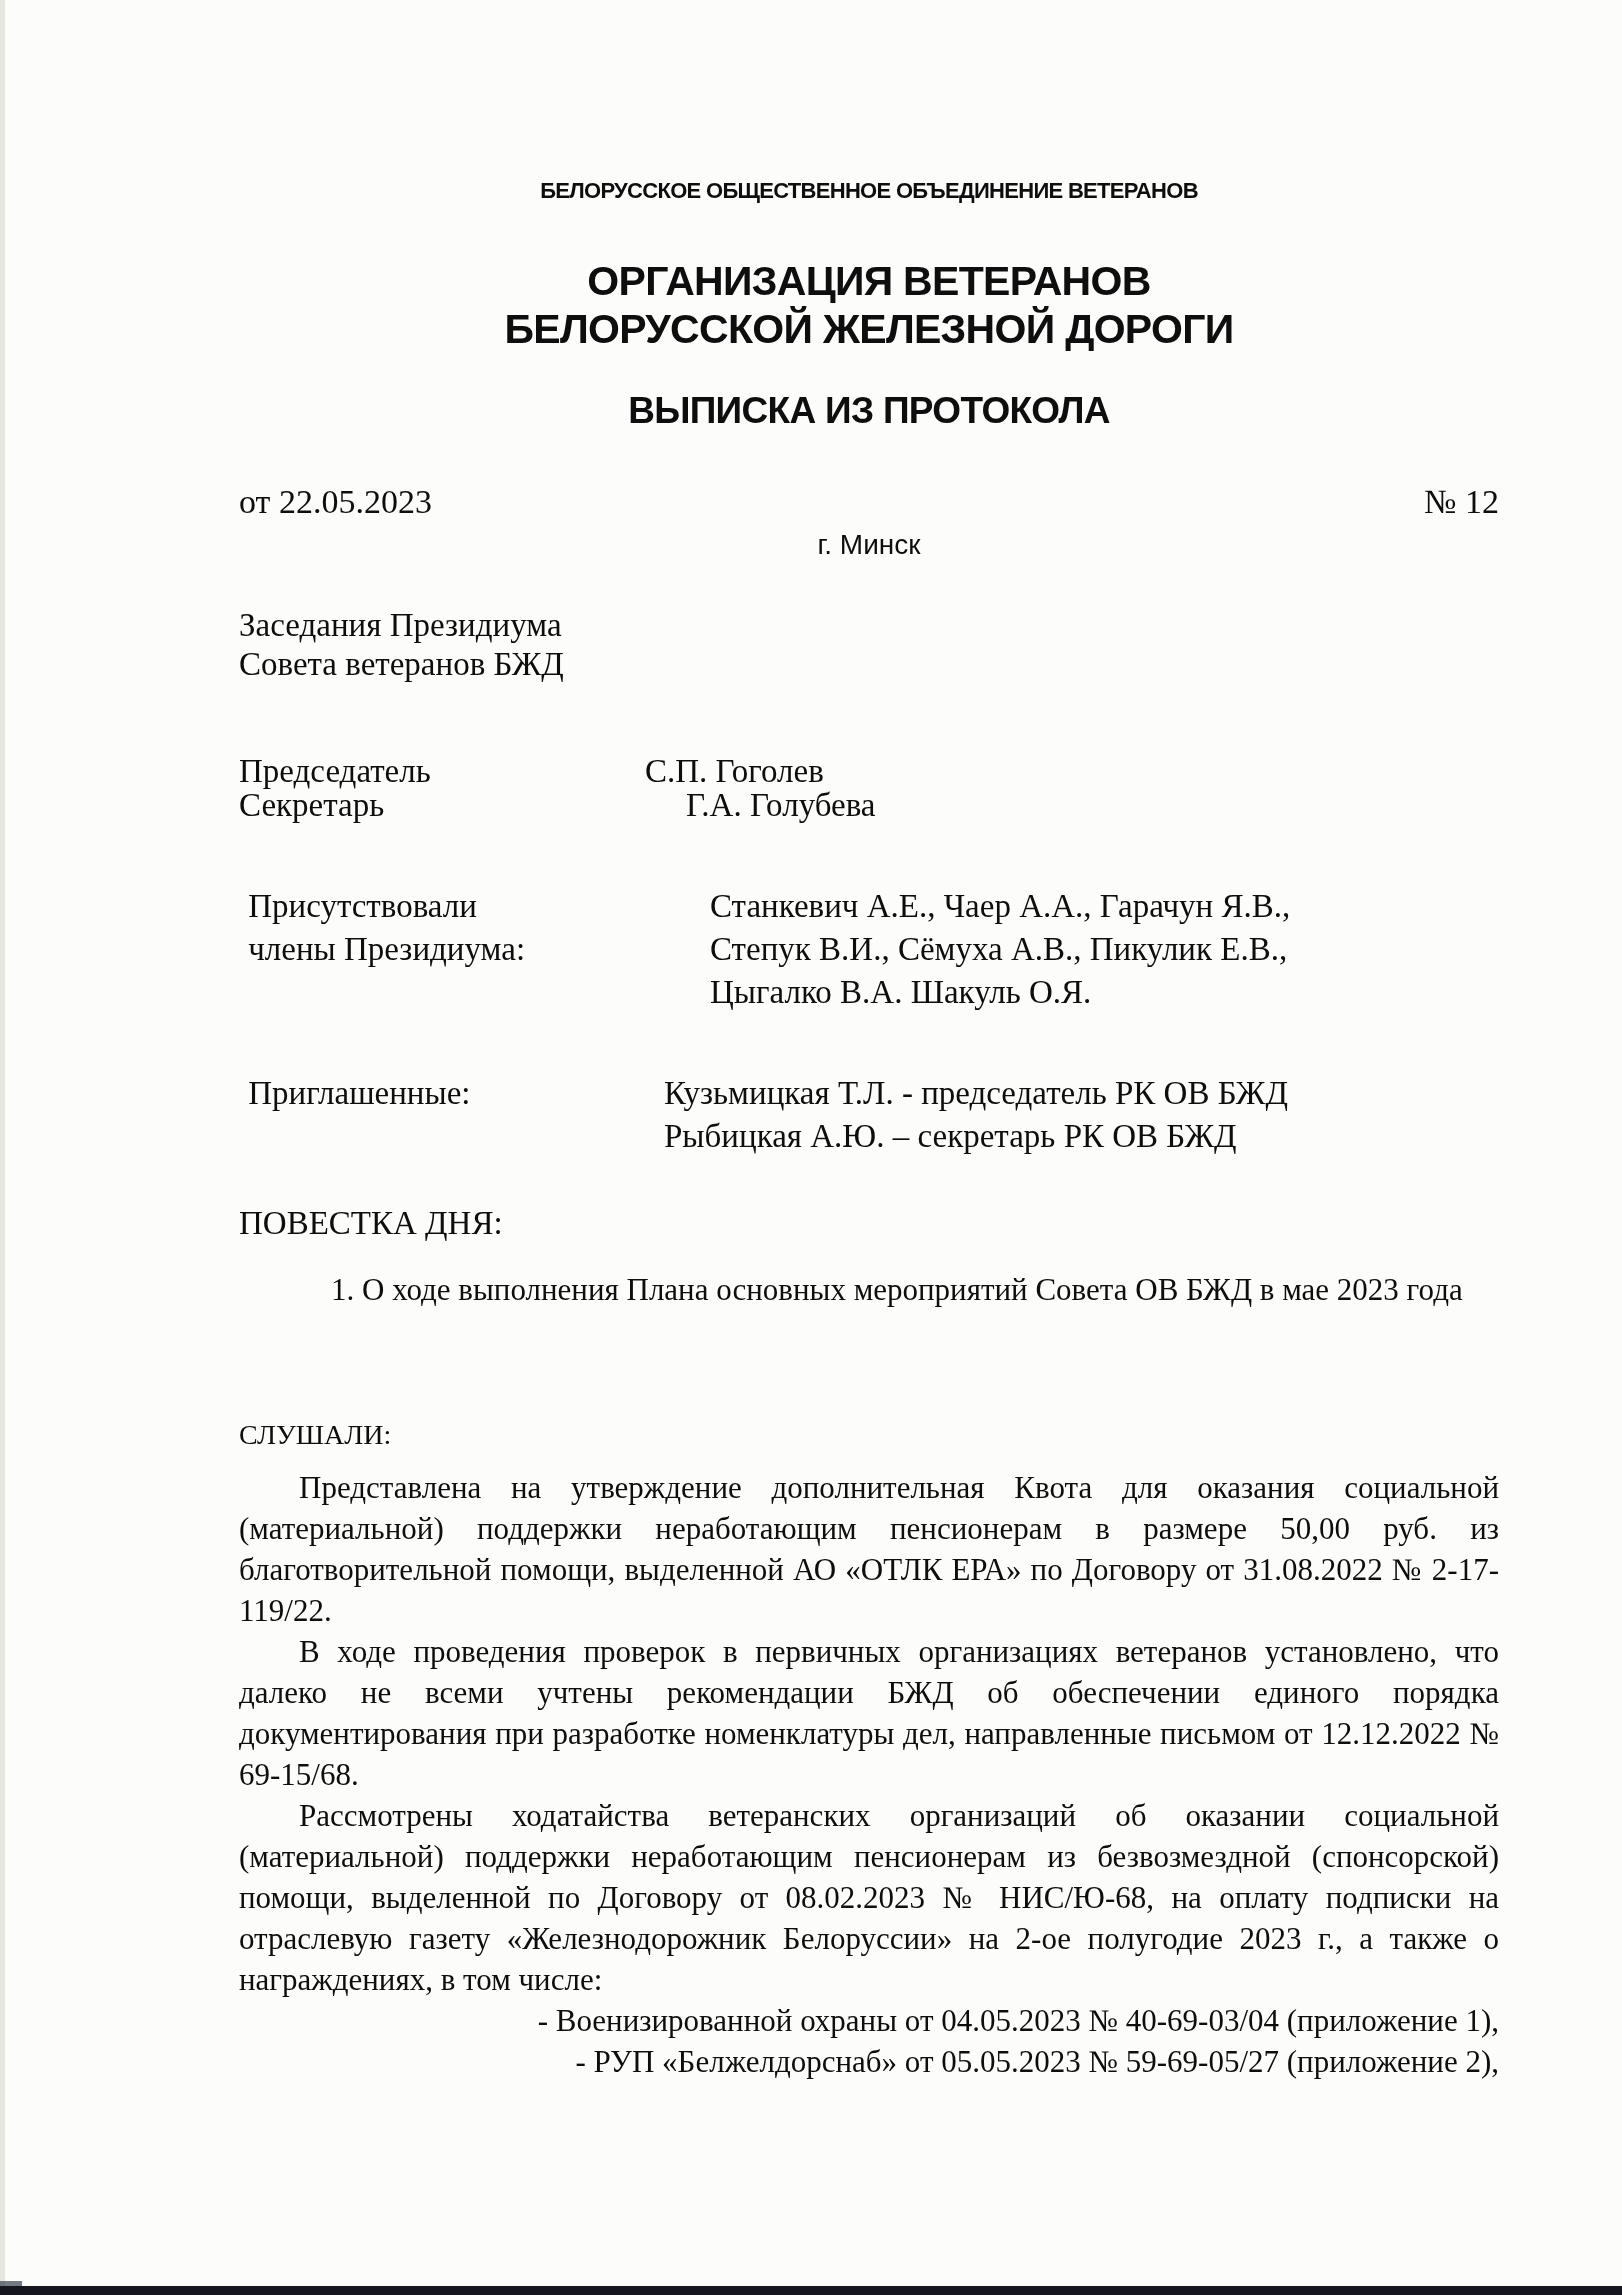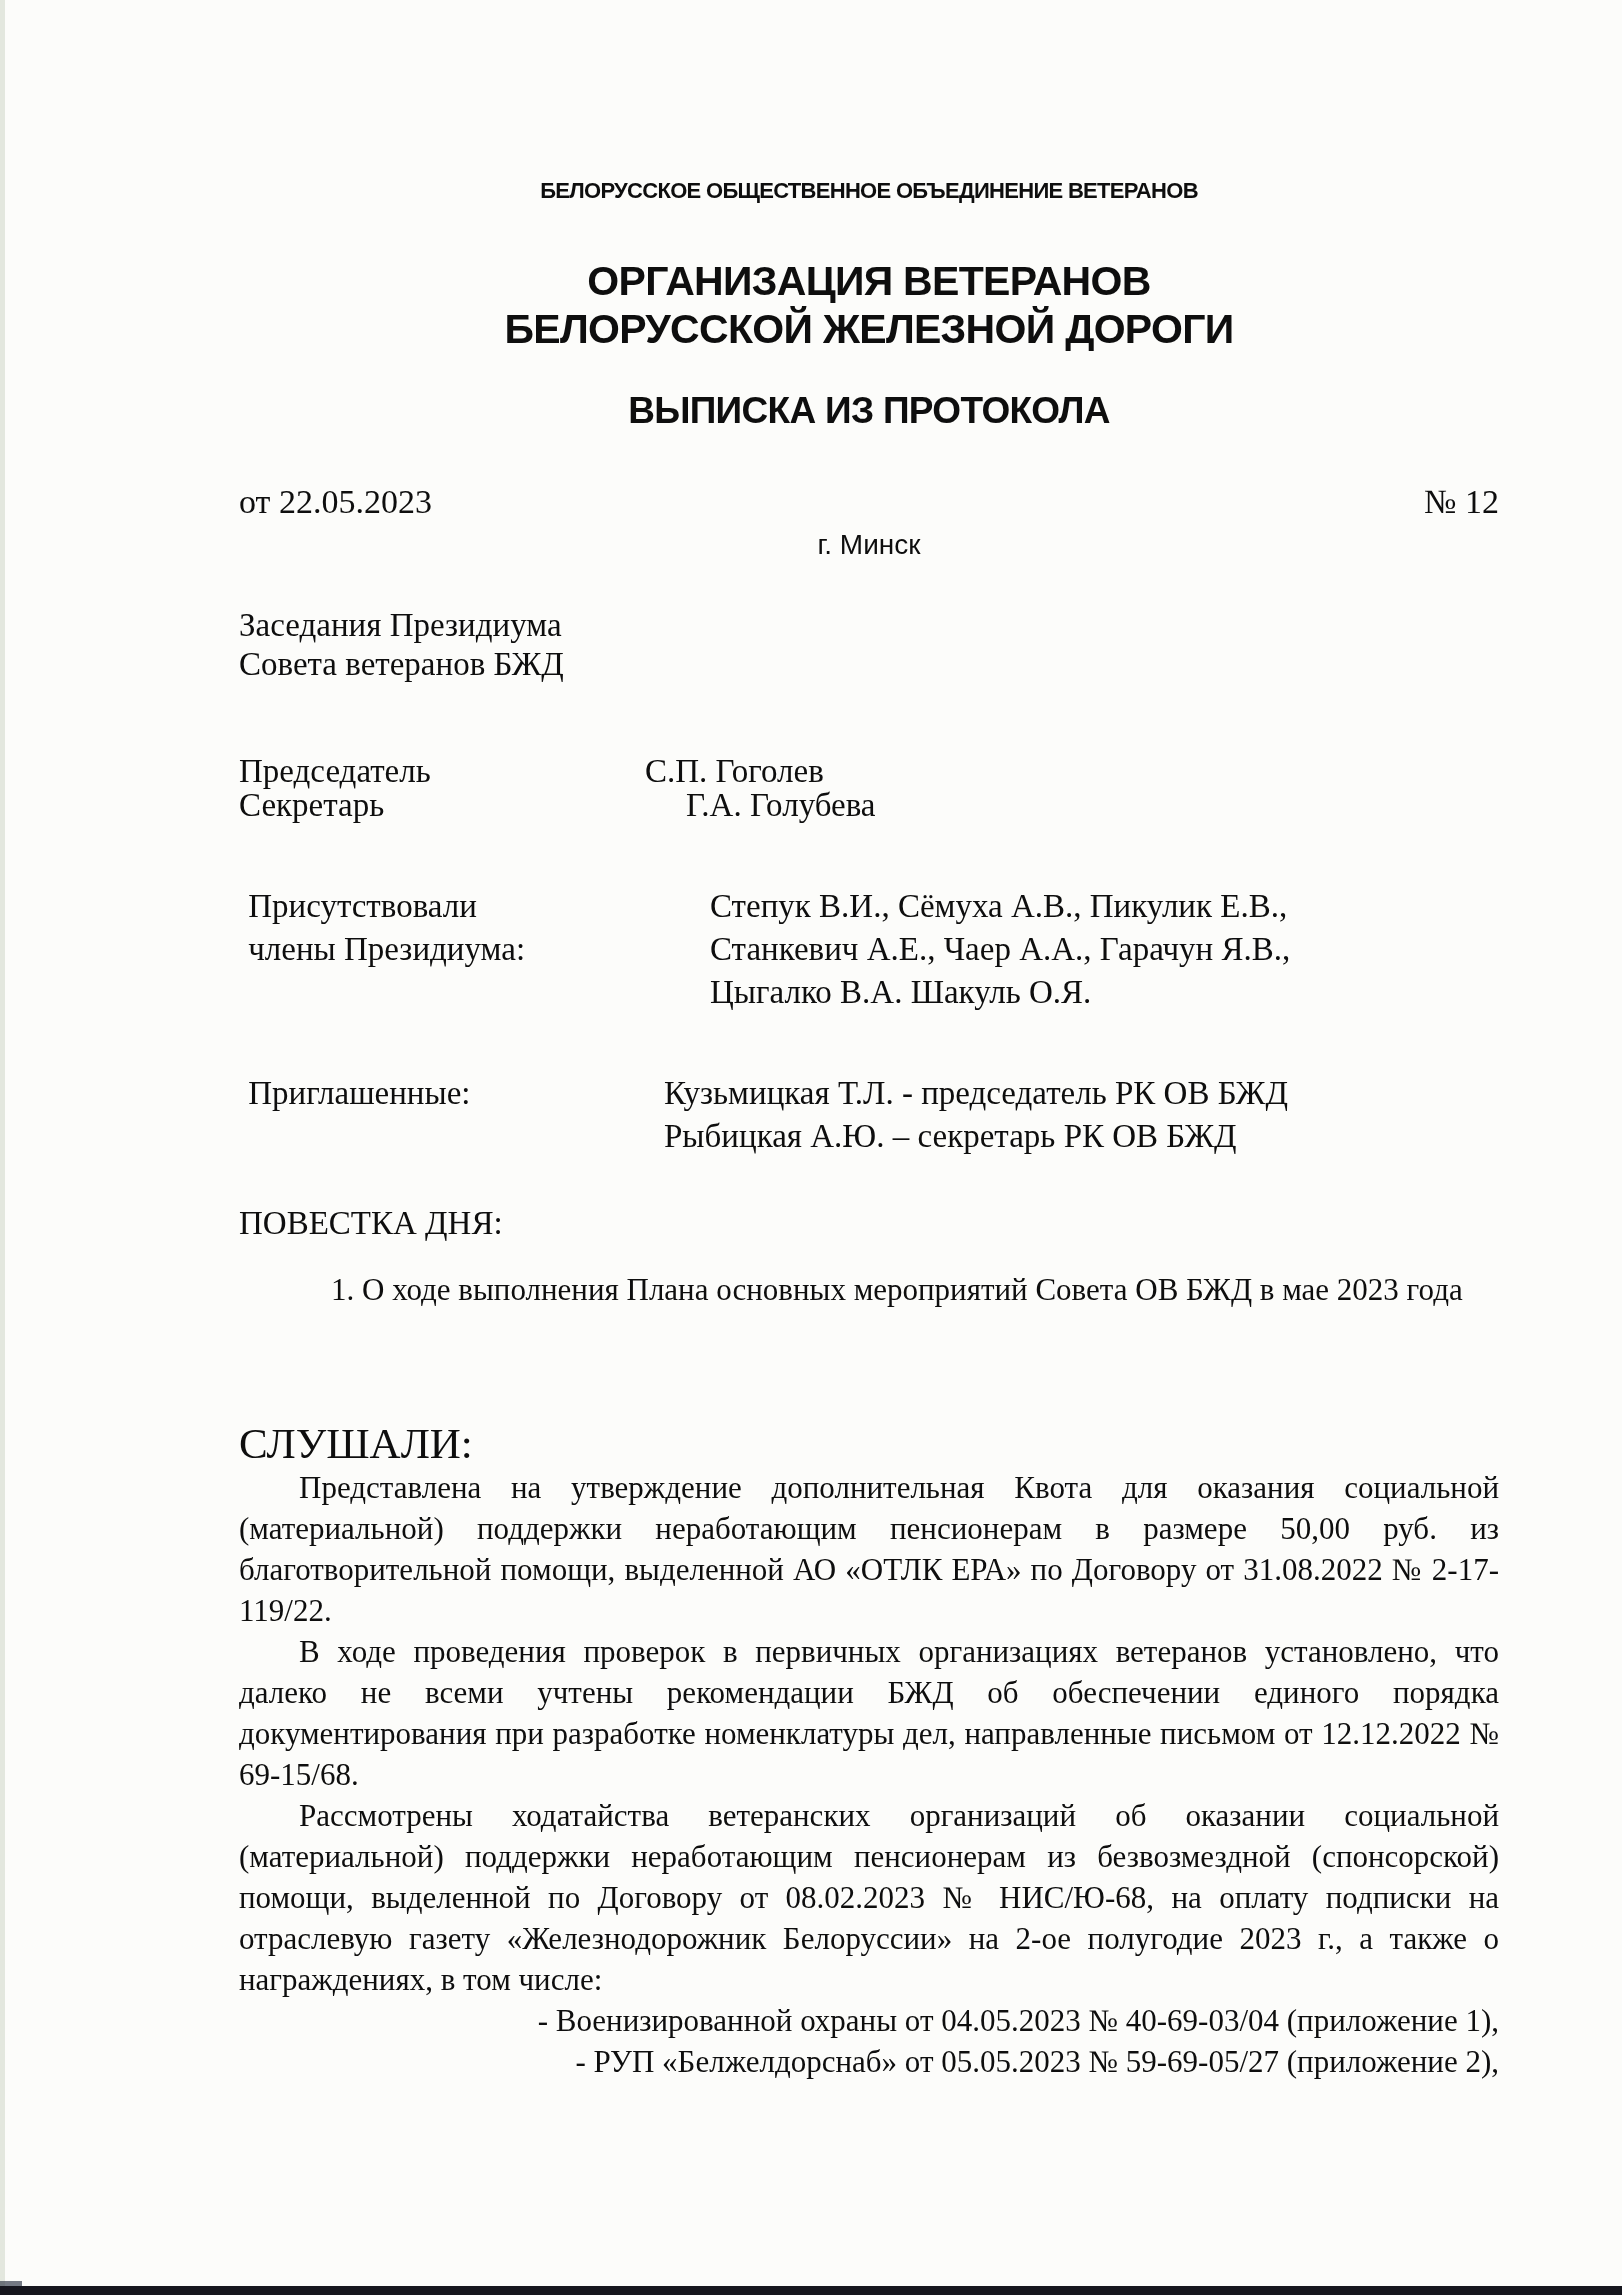--- a/index.html
+++ b/index.html
@@ -37,21 +37,21 @@
   .row-chair{top:750px;}
   .row-secr{top:784px;gap:41px;}
   .row-att{top:885px;gap:46px;}
   .row-att .k{width:425px;flex:0 0 425px;padding-left:9.2px;box-sizing:border-box;}
   .row-inv{top:1072px;}
   .row-inv .k{width:425px;flex:0 0 425px;padding-left:9.2px;box-sizing:border-box;}
 
   .agenda-h{top:1205px;font-size:33px;}
   .agenda-item{top:1269px;font-size:31px;line-height:41px;text-align:justify;text-indent:92px;}
 
-  .heard-h{top:1419px;font-size:43px;}
+  .heard-h{top:1419px;font-size:28px;}
   .body-text{top:1467px;font-size:31px;line-height:41px;}
   .body-text p{margin:0;text-align:justify;text-indent:60px;}
   .body-text .li{margin:0;padding-left:79px;text-indent:0;text-align:right;}
 </style>
 </head>
 <body>
 
 <div class="page">
 
   <div class="content">
@@ -86,22 +86,22 @@
       <span class="k">Секретарь</span>
       <span class="v">Г.А. Голубева</span>
     </div>
 
     <div class="block kv row-att">
       <span class="k">
         <span style="display:block">Присутствовали</span>
         <span style="display:block">члены Президиума:</span>
       </span>
       <span class="v">
+        <span style="display:block">Станкевич А.Е., Чаер А.А., Гарачун Я.В.,</span>
         <span style="display:block">Степук В.И., Сёмуха А.В.,  Пикулик Е.В.,</span>
-        <span style="display:block">Станкевич А.Е., Чаер А.А., Гарачун Я.В.,</span>
         <span style="display:block">Цыгалко В.А. Шакуль О.Я.</span>
       </span>
     </div>
 
     <div class="block kv row-inv">
       <span class="k">Приглашенные:</span>
       <span class="v">
         <span style="display:block">Кузьмицкая Т.Л. - председатель РК ОВ БЖД</span>
         <span style="display:block">Рыбицкая А.Ю. – секретарь РК ОВ БЖД</span>
       </span>

